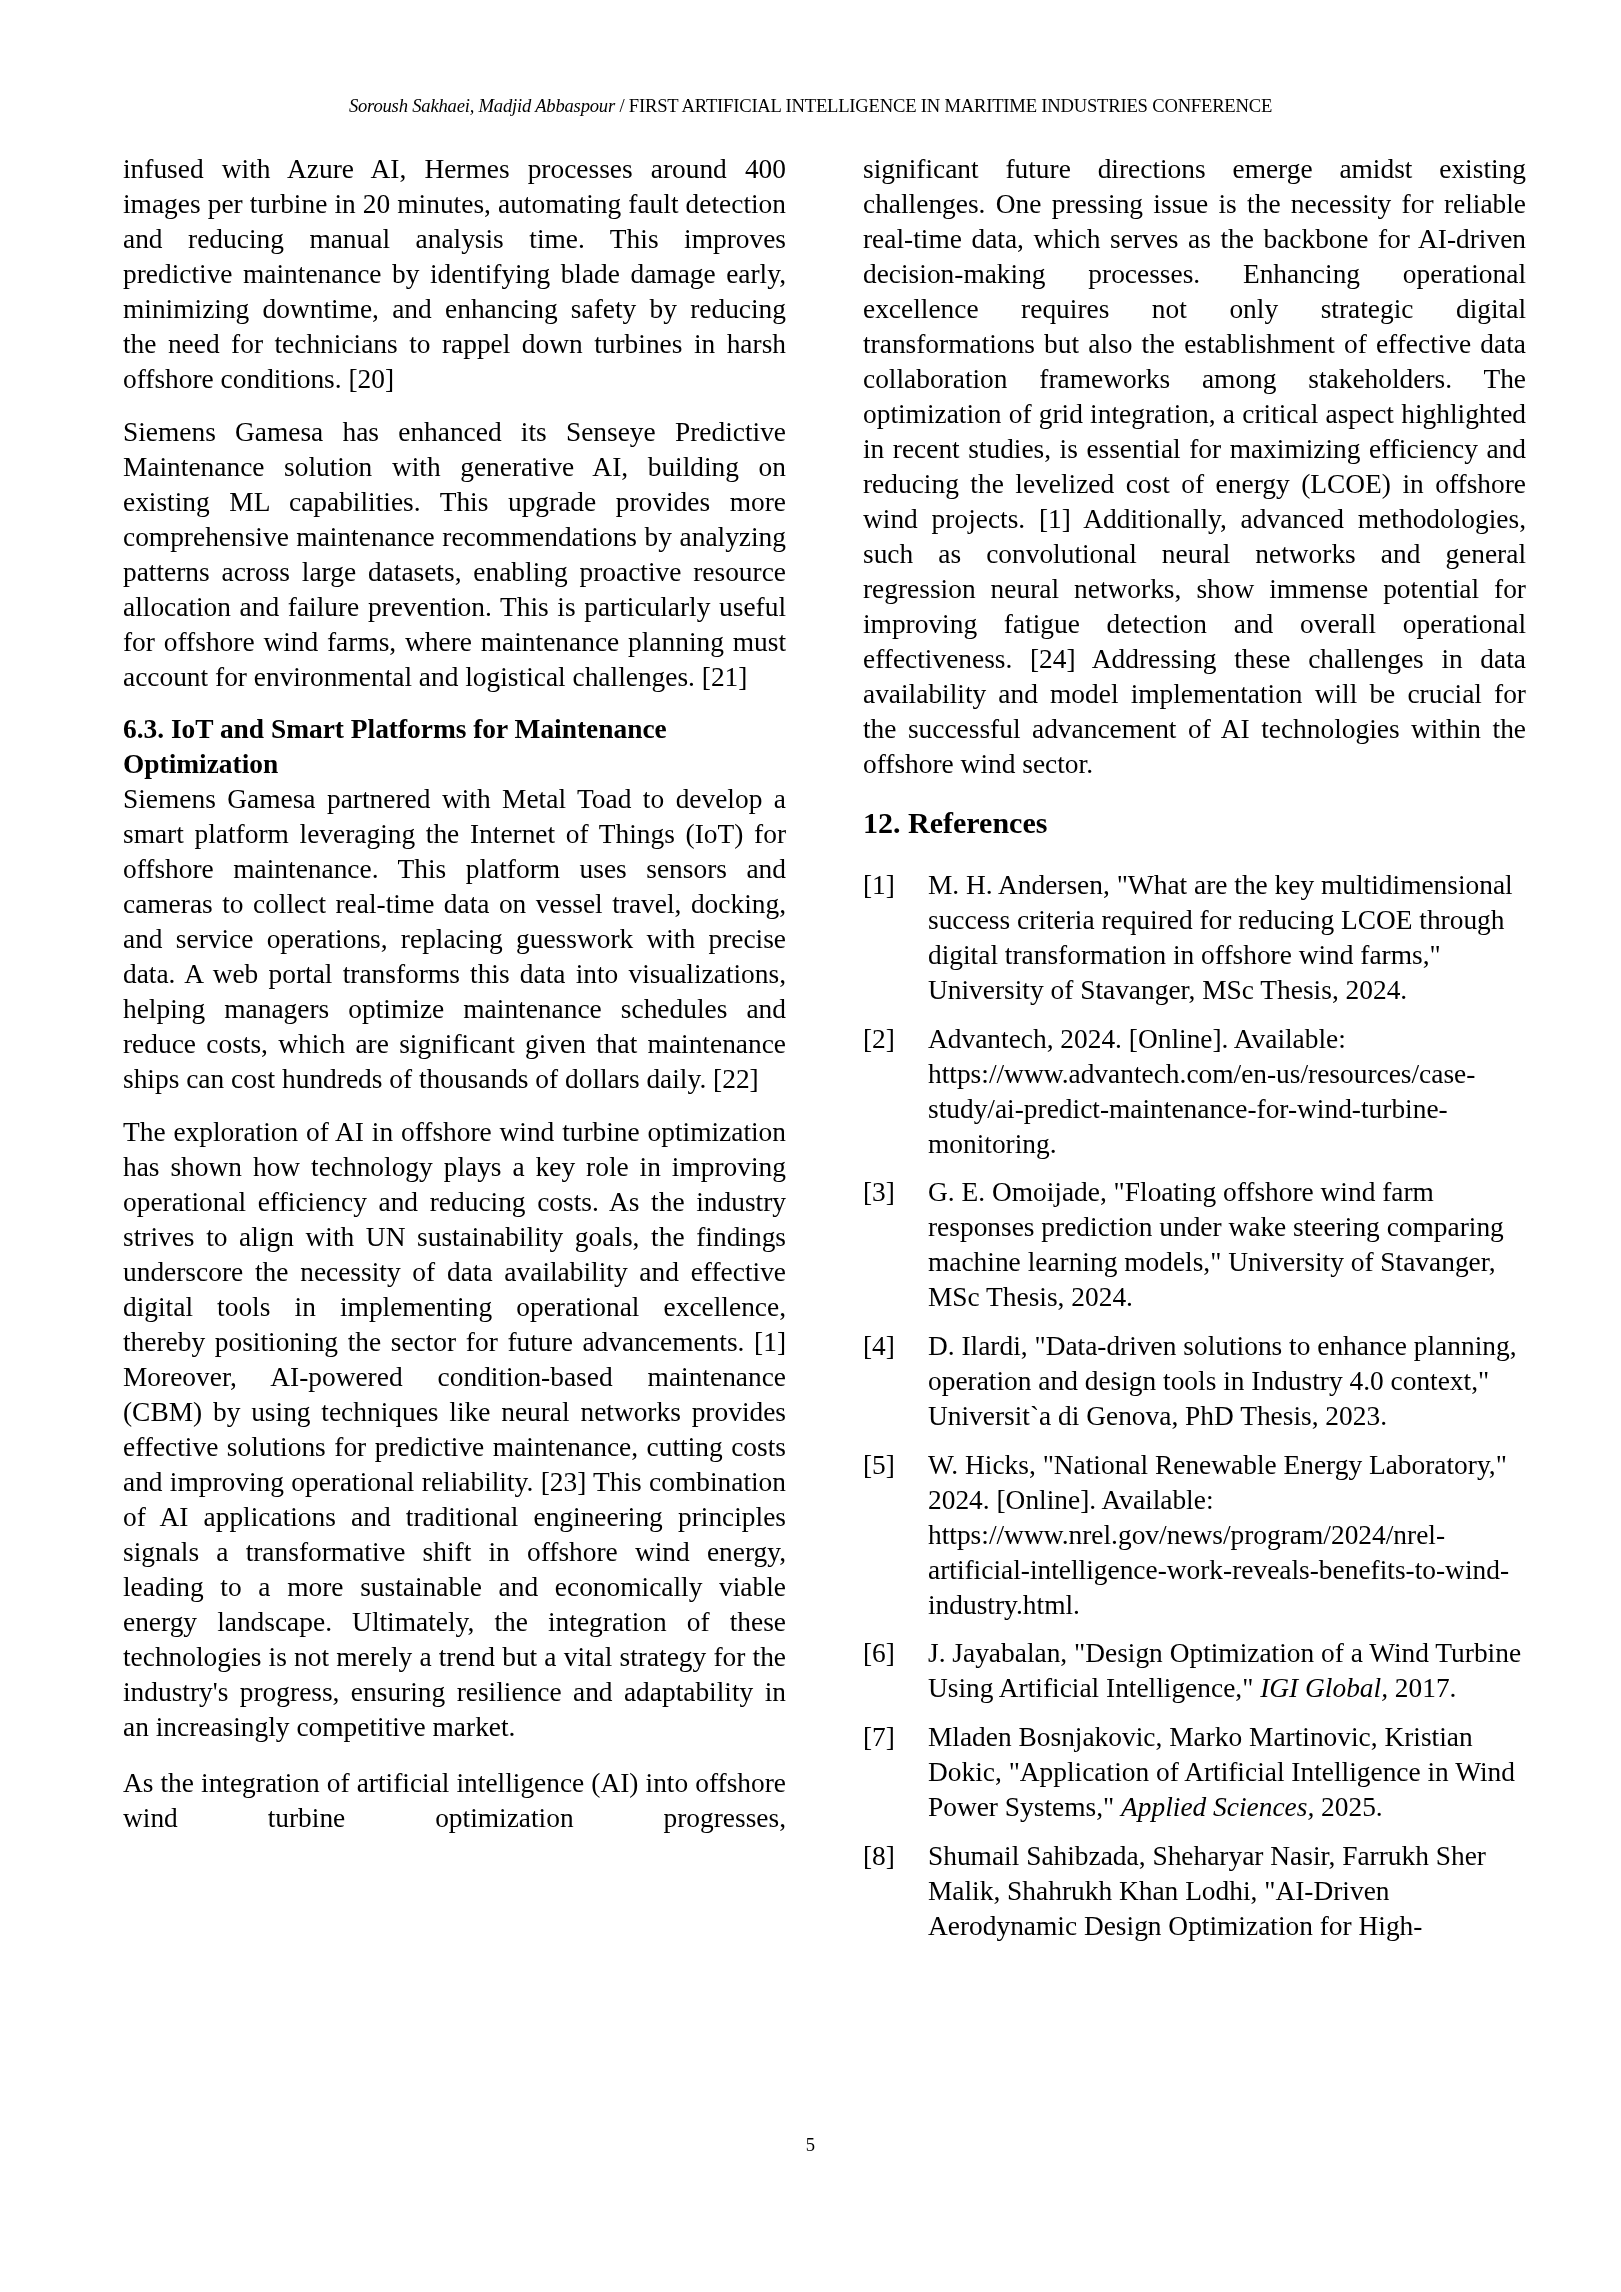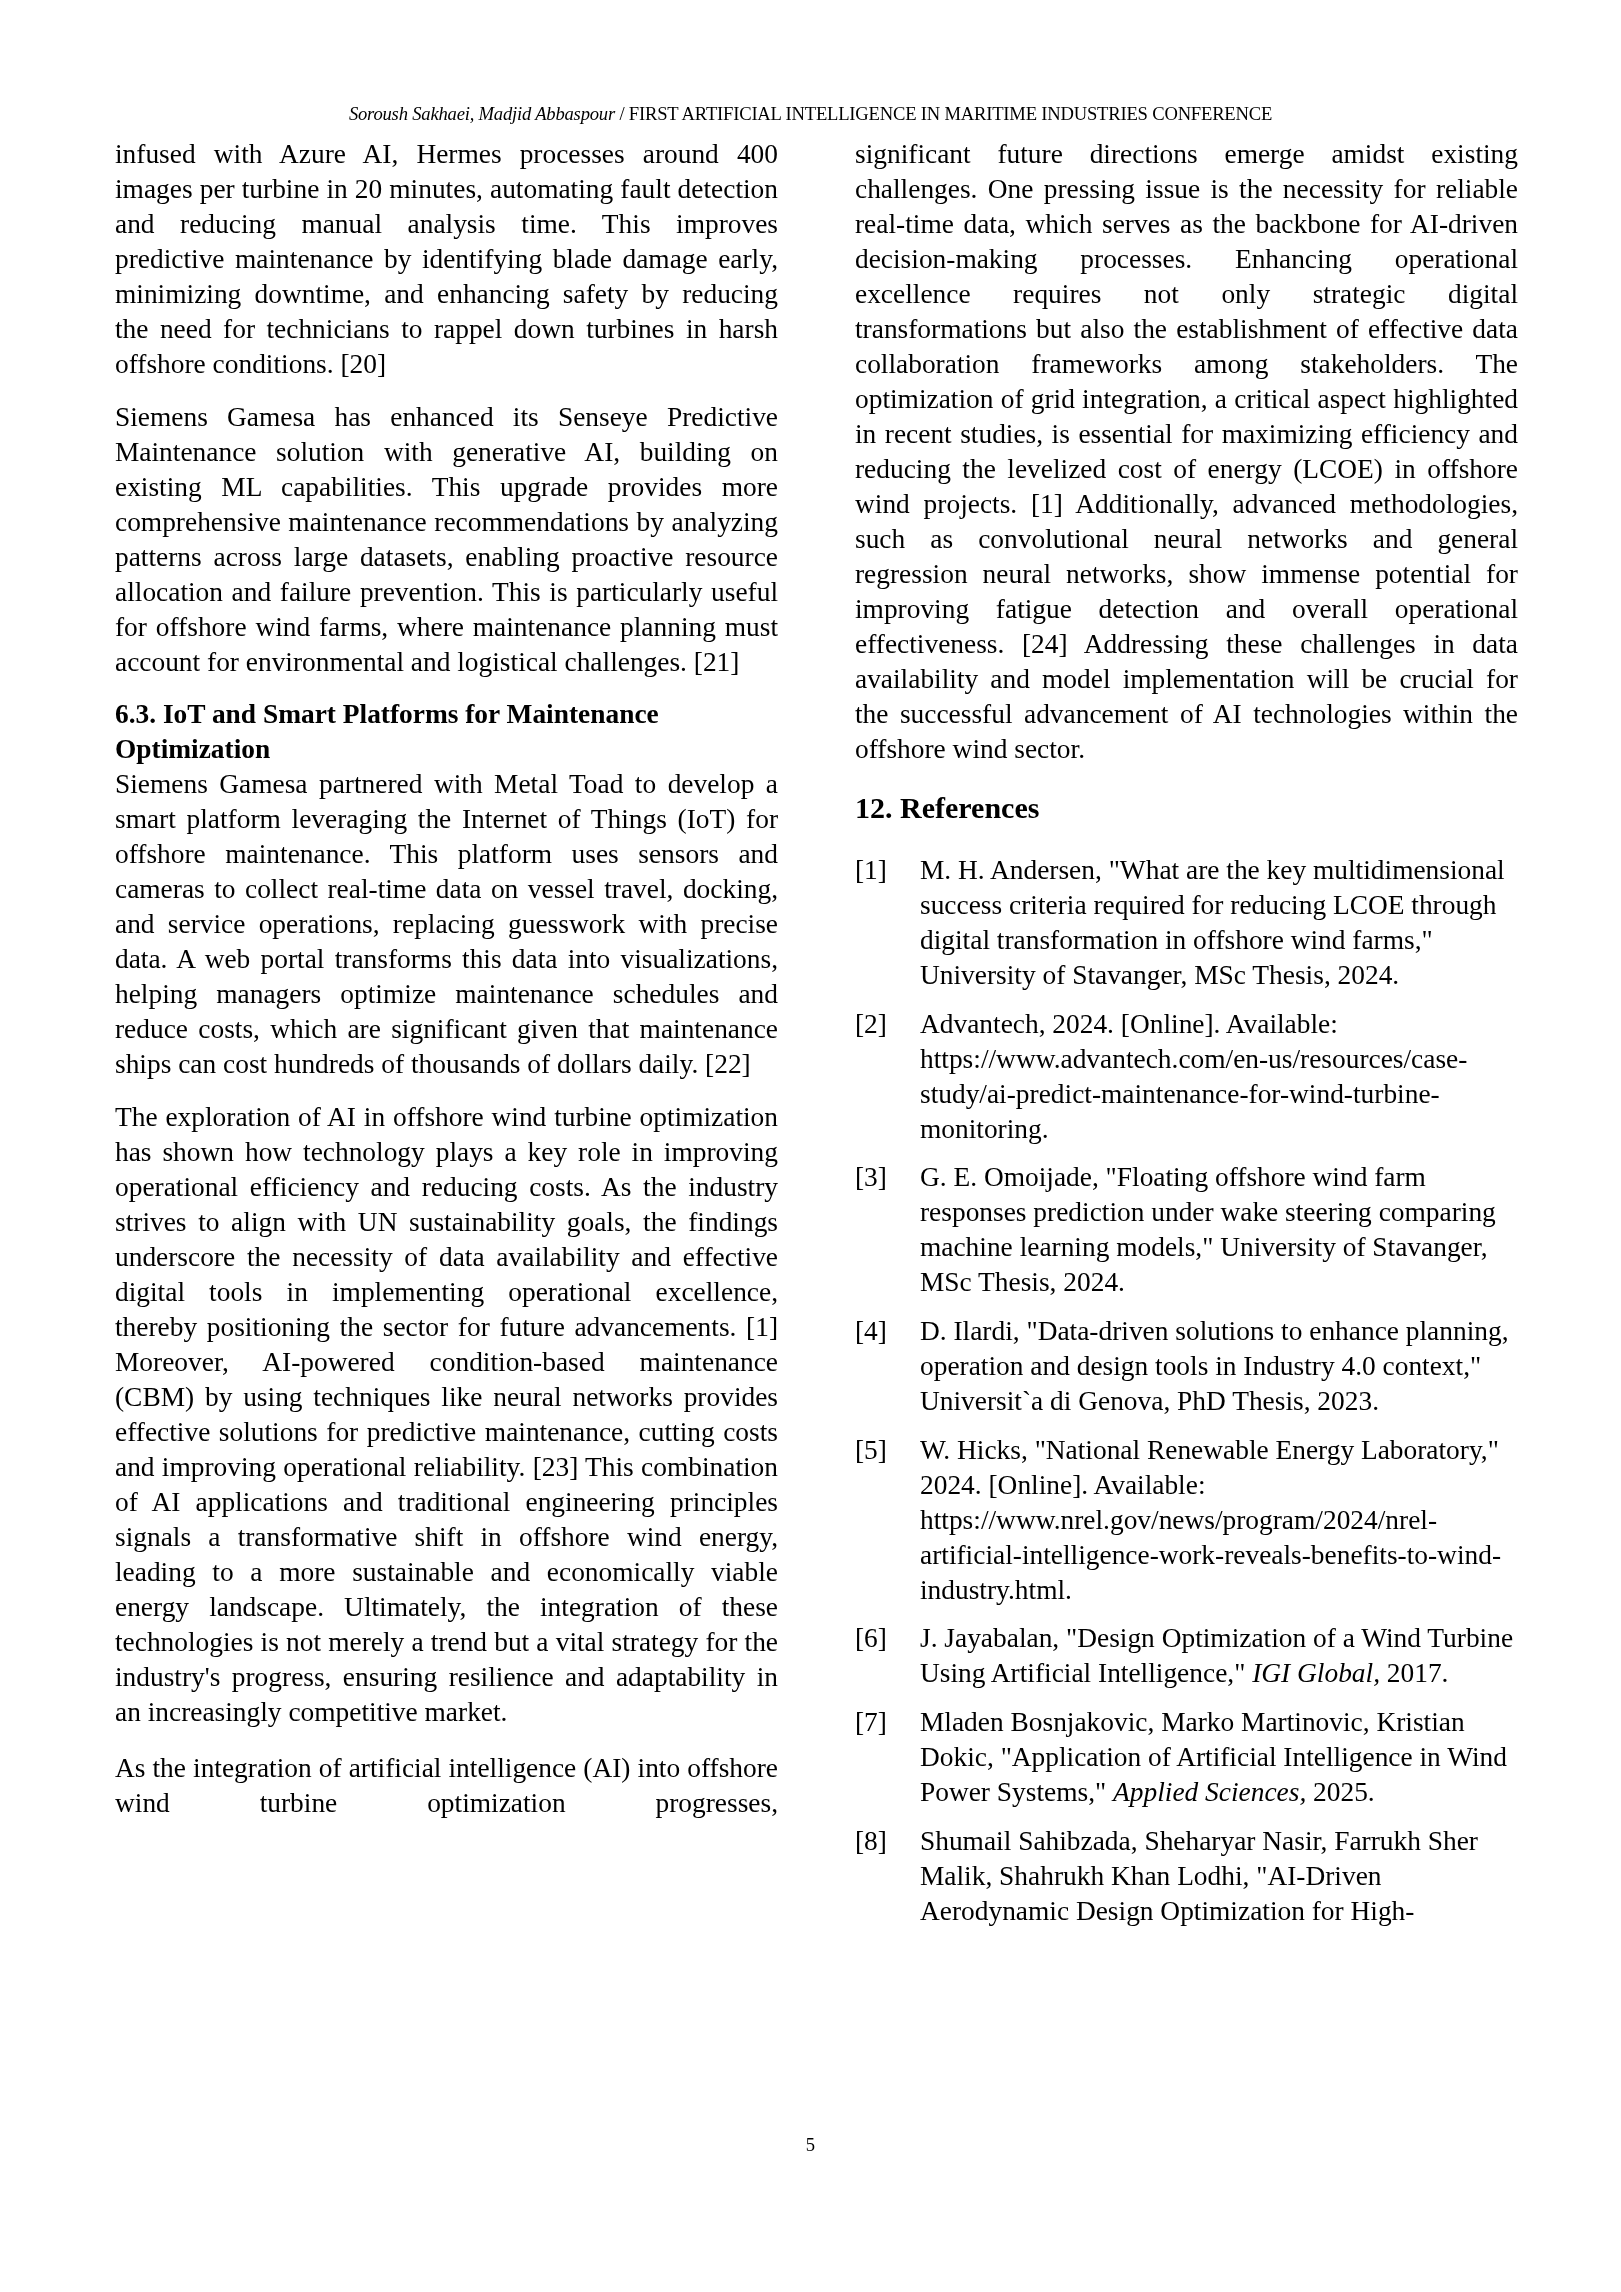--- a/index.html
+++ b/index.html
@@ -10,34 +10,35 @@
     body {
       width: 1621px;
       height: 2293px;
       position: relative;
       overflow: hidden;
       font-family: "Liberation Serif", "DejaVu Serif", serif;
       color: #000;
     }
     .running-header {
       position: absolute;
-      top: 103px;
+      top: 95px;
       left: 0;
       width: 1621px;
       text-align: center;
       font-size: 18.6px;
       letter-spacing: -0.2px;
     }
     .running-header .authors { font-style: italic; }
     .col {
       position: absolute;
-      top: 137px;
+      top: 152px;
       width: 663px;
       font-size: 27.4px;
       line-height: 35px;
+      margin-left: 8px;
     }
     .col-left { left: 115px; }
     .col-right { left: 855px; }
     p {
       margin: 0;
       text-align: justify;
       text-align-last: left;
     }
     h2 {
       margin: 0;

